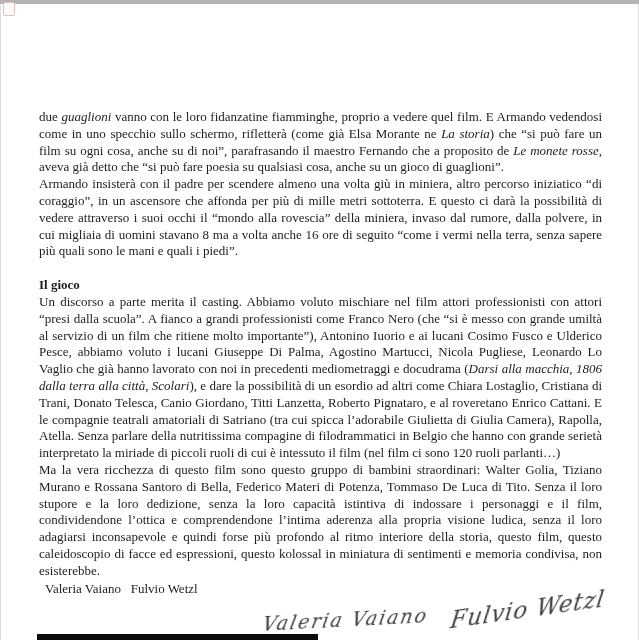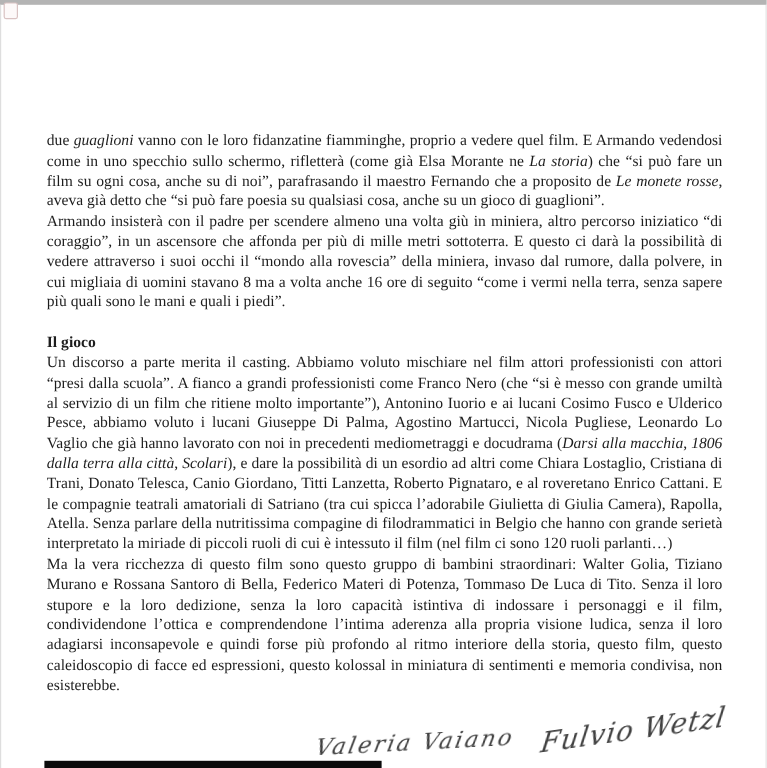--- a/index.html
+++ b/index.html
@@ -55,18 +55,19 @@
 <div class="edge left"></div>
 <div class="edge right"></div>
 <div class="ghost-icon"></div>
 
 <div class="textblock">
     <p class="para">due <i>guaglioni</i> vanno con le loro fidanzatine fiamminghe, proprio a vedere quel film. E Armando vedendosi come in uno specchio sullo schermo, rifletterà (come già Elsa Morante ne <i>La storia</i>) che “si può fare un film su ogni cosa, anche su di noi”, parafrasando il maestro Fernando che a proposito de <i>Le monete rosse</i>, aveva già detto che “si può fare poesia su qualsiasi cosa, anche su un gioco di guaglioni”.</p>
     <p class="para">Armando insisterà con il padre per scendere almeno una volta giù in miniera, altro percorso iniziatico “di coraggio”, in un ascensore che affonda per più di mille metri sottoterra. E questo ci darà la possibilità di vedere attraverso i suoi occhi il “mondo alla rovescia” della miniera, invaso dal rumore, dalla polvere, in cui migliaia di uomini stavano 8 ma a volta anche 16 ore di seguito “come i vermi nella terra, senza sapere più quali sono le mani e quali i piedi”.</p>
     <p class="heading">Il gioco</p>
     <p class="para">Un discorso a parte merita il casting. Abbiamo voluto mischiare nel film attori professionisti con attori “presi dalla scuola”. A fianco a grandi professionisti come Franco Nero (che “si è messo con grande umiltà al servizio di un film che ritiene molto importante”), Antonino Iuorio e ai lucani Cosimo Fusco e Ulderico Pesce,  abbiamo voluto i lucani Giuseppe Di Palma, Agostino Martucci, Nicola Pugliese, Leonardo Lo Vaglio che già hanno lavorato con noi in precedenti mediometraggi e docudrama (<i>Darsi alla macchia</i>, <i>1806 dalla terra alla città</i>, <i>Scolari</i>), e dare la possibilità di un esordio ad altri come Chiara Lostaglio, Cristiana di Trani, Donato Telesca, Canio Giordano, Titti Lanzetta, Roberto Pignataro, e al roveretano Enrico Cattani. E le compagnie teatrali amatoriali di Satriano (tra cui spicca l’adorabile Giulietta di Giulia Camera), Rapolla, Atella. Senza parlare della nutritissima compagine di filodrammatici in Belgio che hanno con grande serietà interpretato la miriade di piccoli ruoli di cui è intessuto il film (nel film ci sono 120 ruoli parlanti…)</p>
     <p class="para">Ma la vera ricchezza di questo film sono questo gruppo di bambini straordinari: Walter Golia, Tiziano Murano  e Rossana Santoro di Bella, Federico Materi di Potenza, Tommaso De Luca di Tito. Senza il loro stupore e la loro dedizione, senza la loro capacità istintiva di indossare i personaggi e il film, condividendone l’ottica e comprendendone l’intima aderenza alla propria visione ludica, senza il loro adagiarsi inconsapevole e quindi forse più profondo al ritmo interiore della storia, questo film, questo caleidoscopio di facce ed espressioni, questo kolossal in miniatura di sentimenti e memoria condivisa, non esisterebbe.</p>
+    <p class="sigline">Valeria Vaiano   Fulvio Wetzl</p>
   </div>
 
 <span class="hw-sig valeria">Valeria Vaiano</span>
 <span class="hw-sig fulvio">Fulvio Wetzl</span>
 
 <div class="bottombar"></div>
 
 </body></html>

